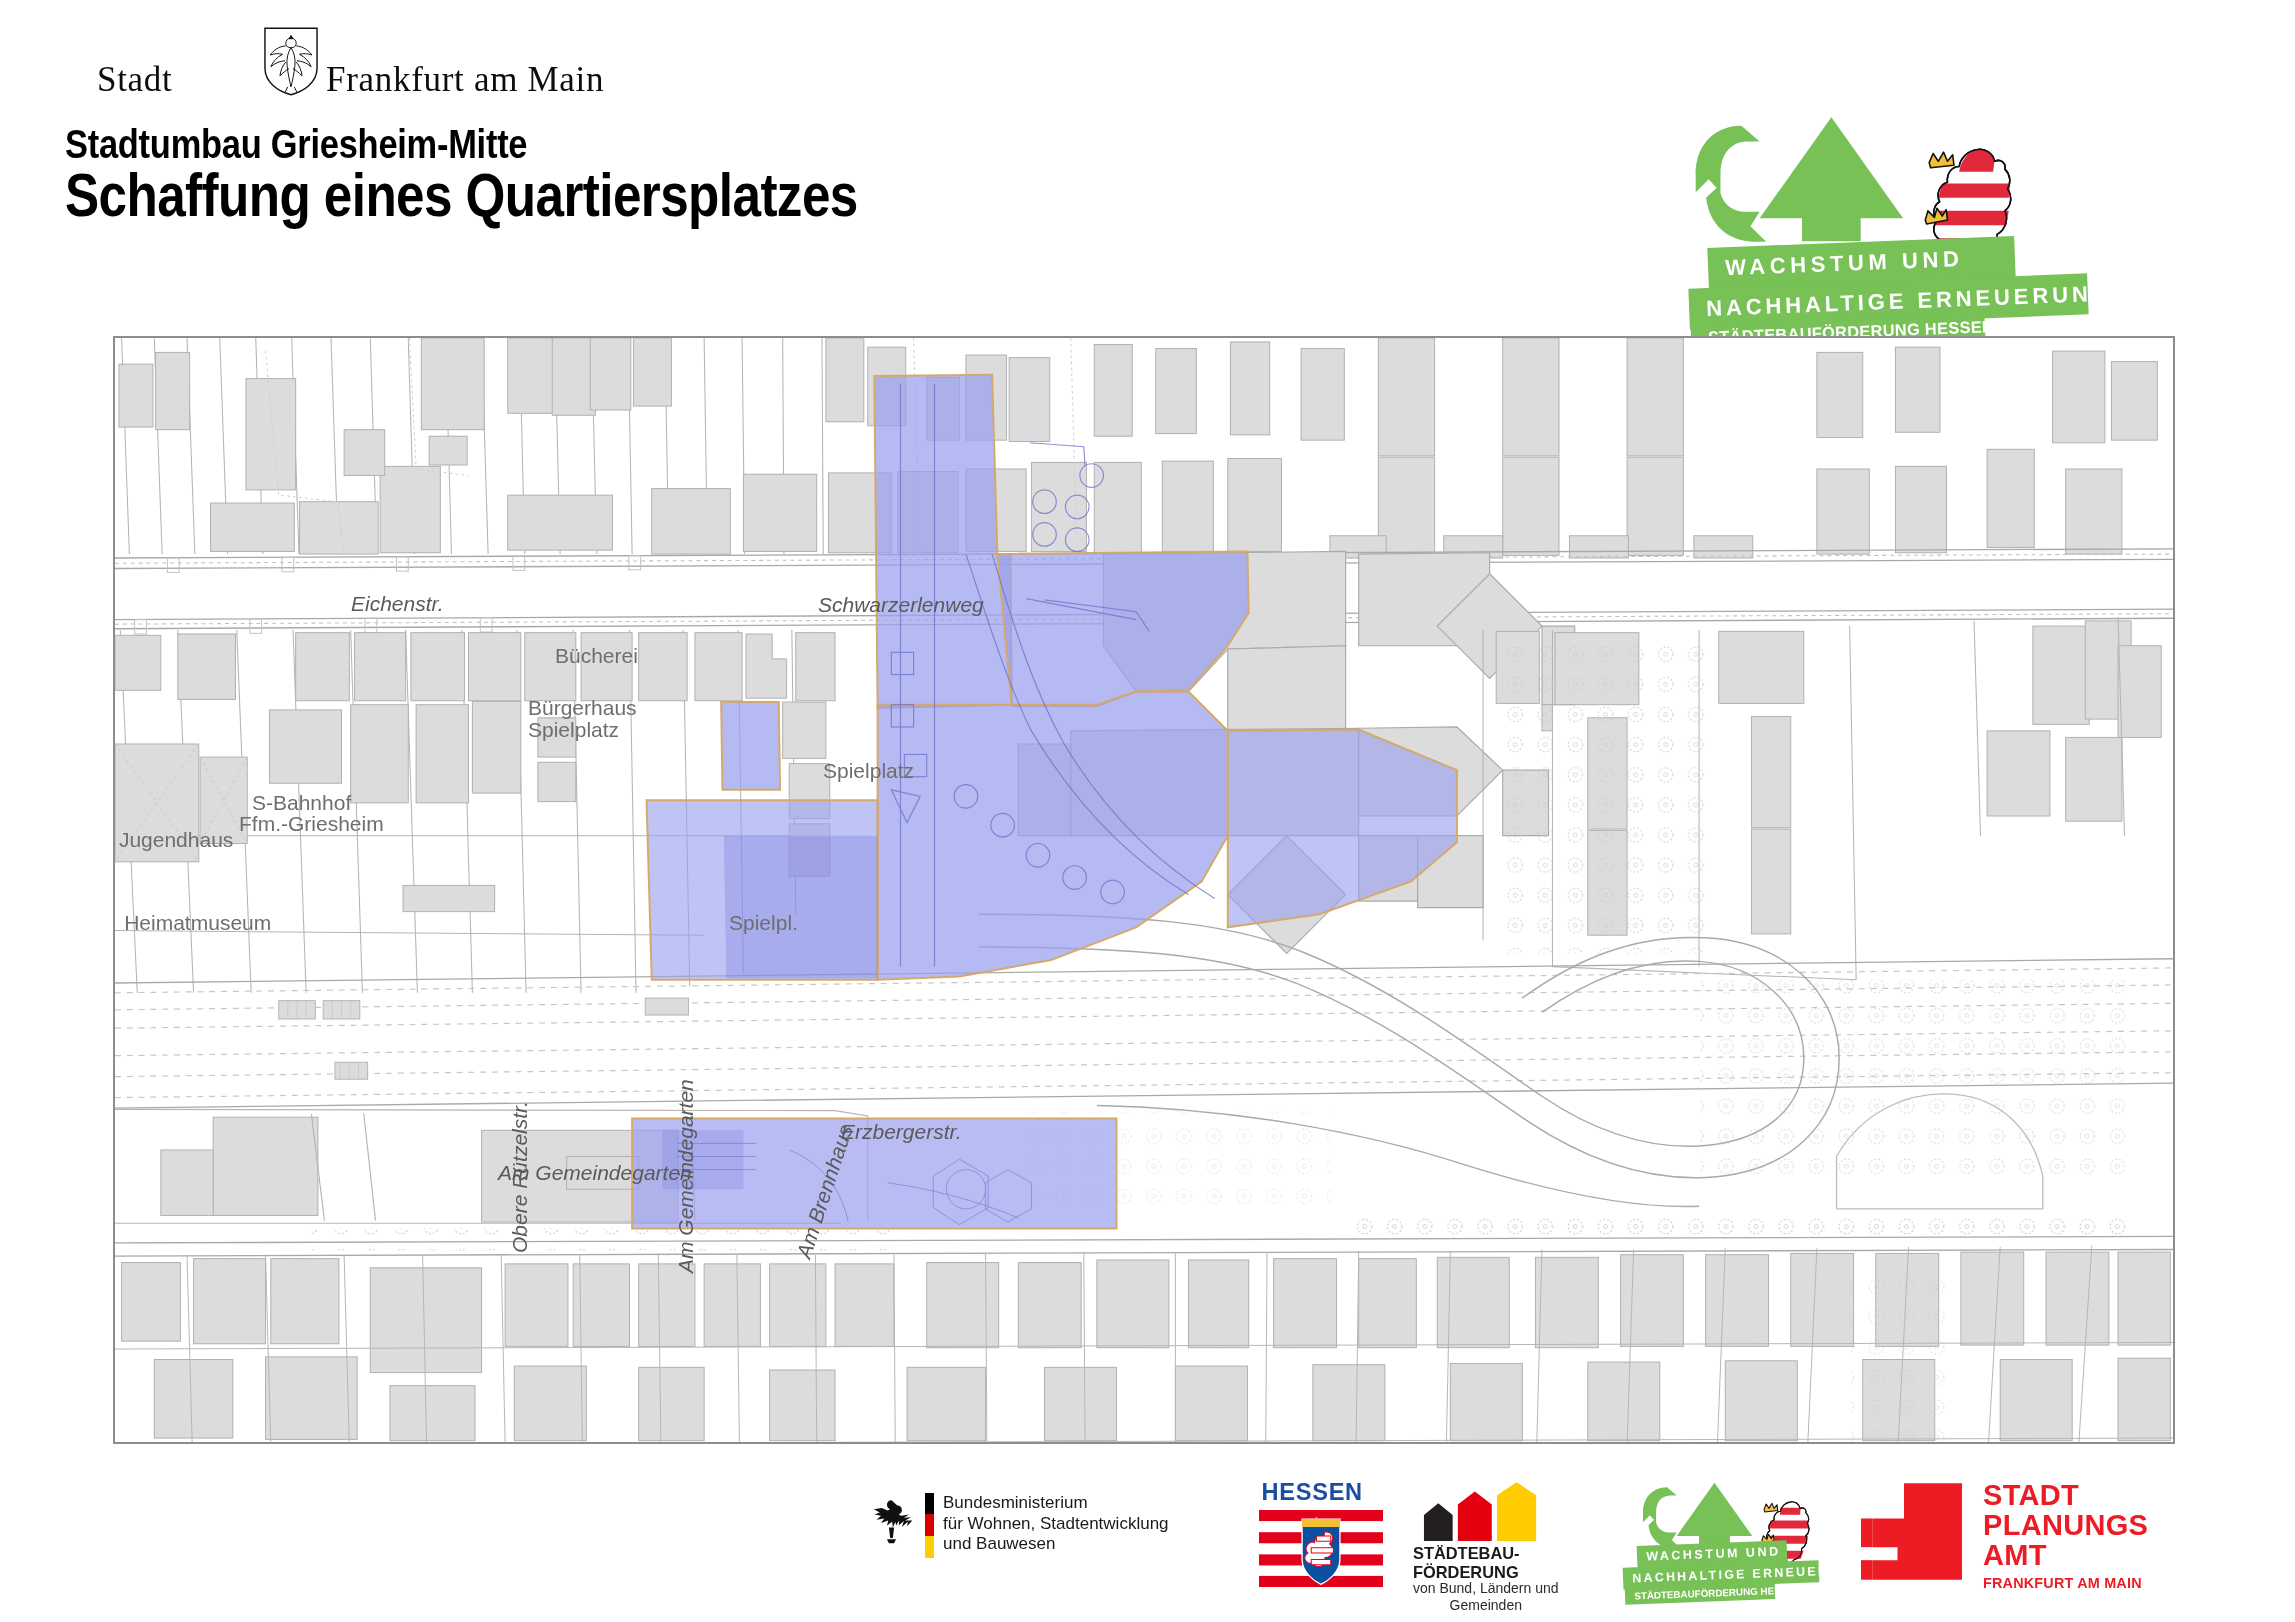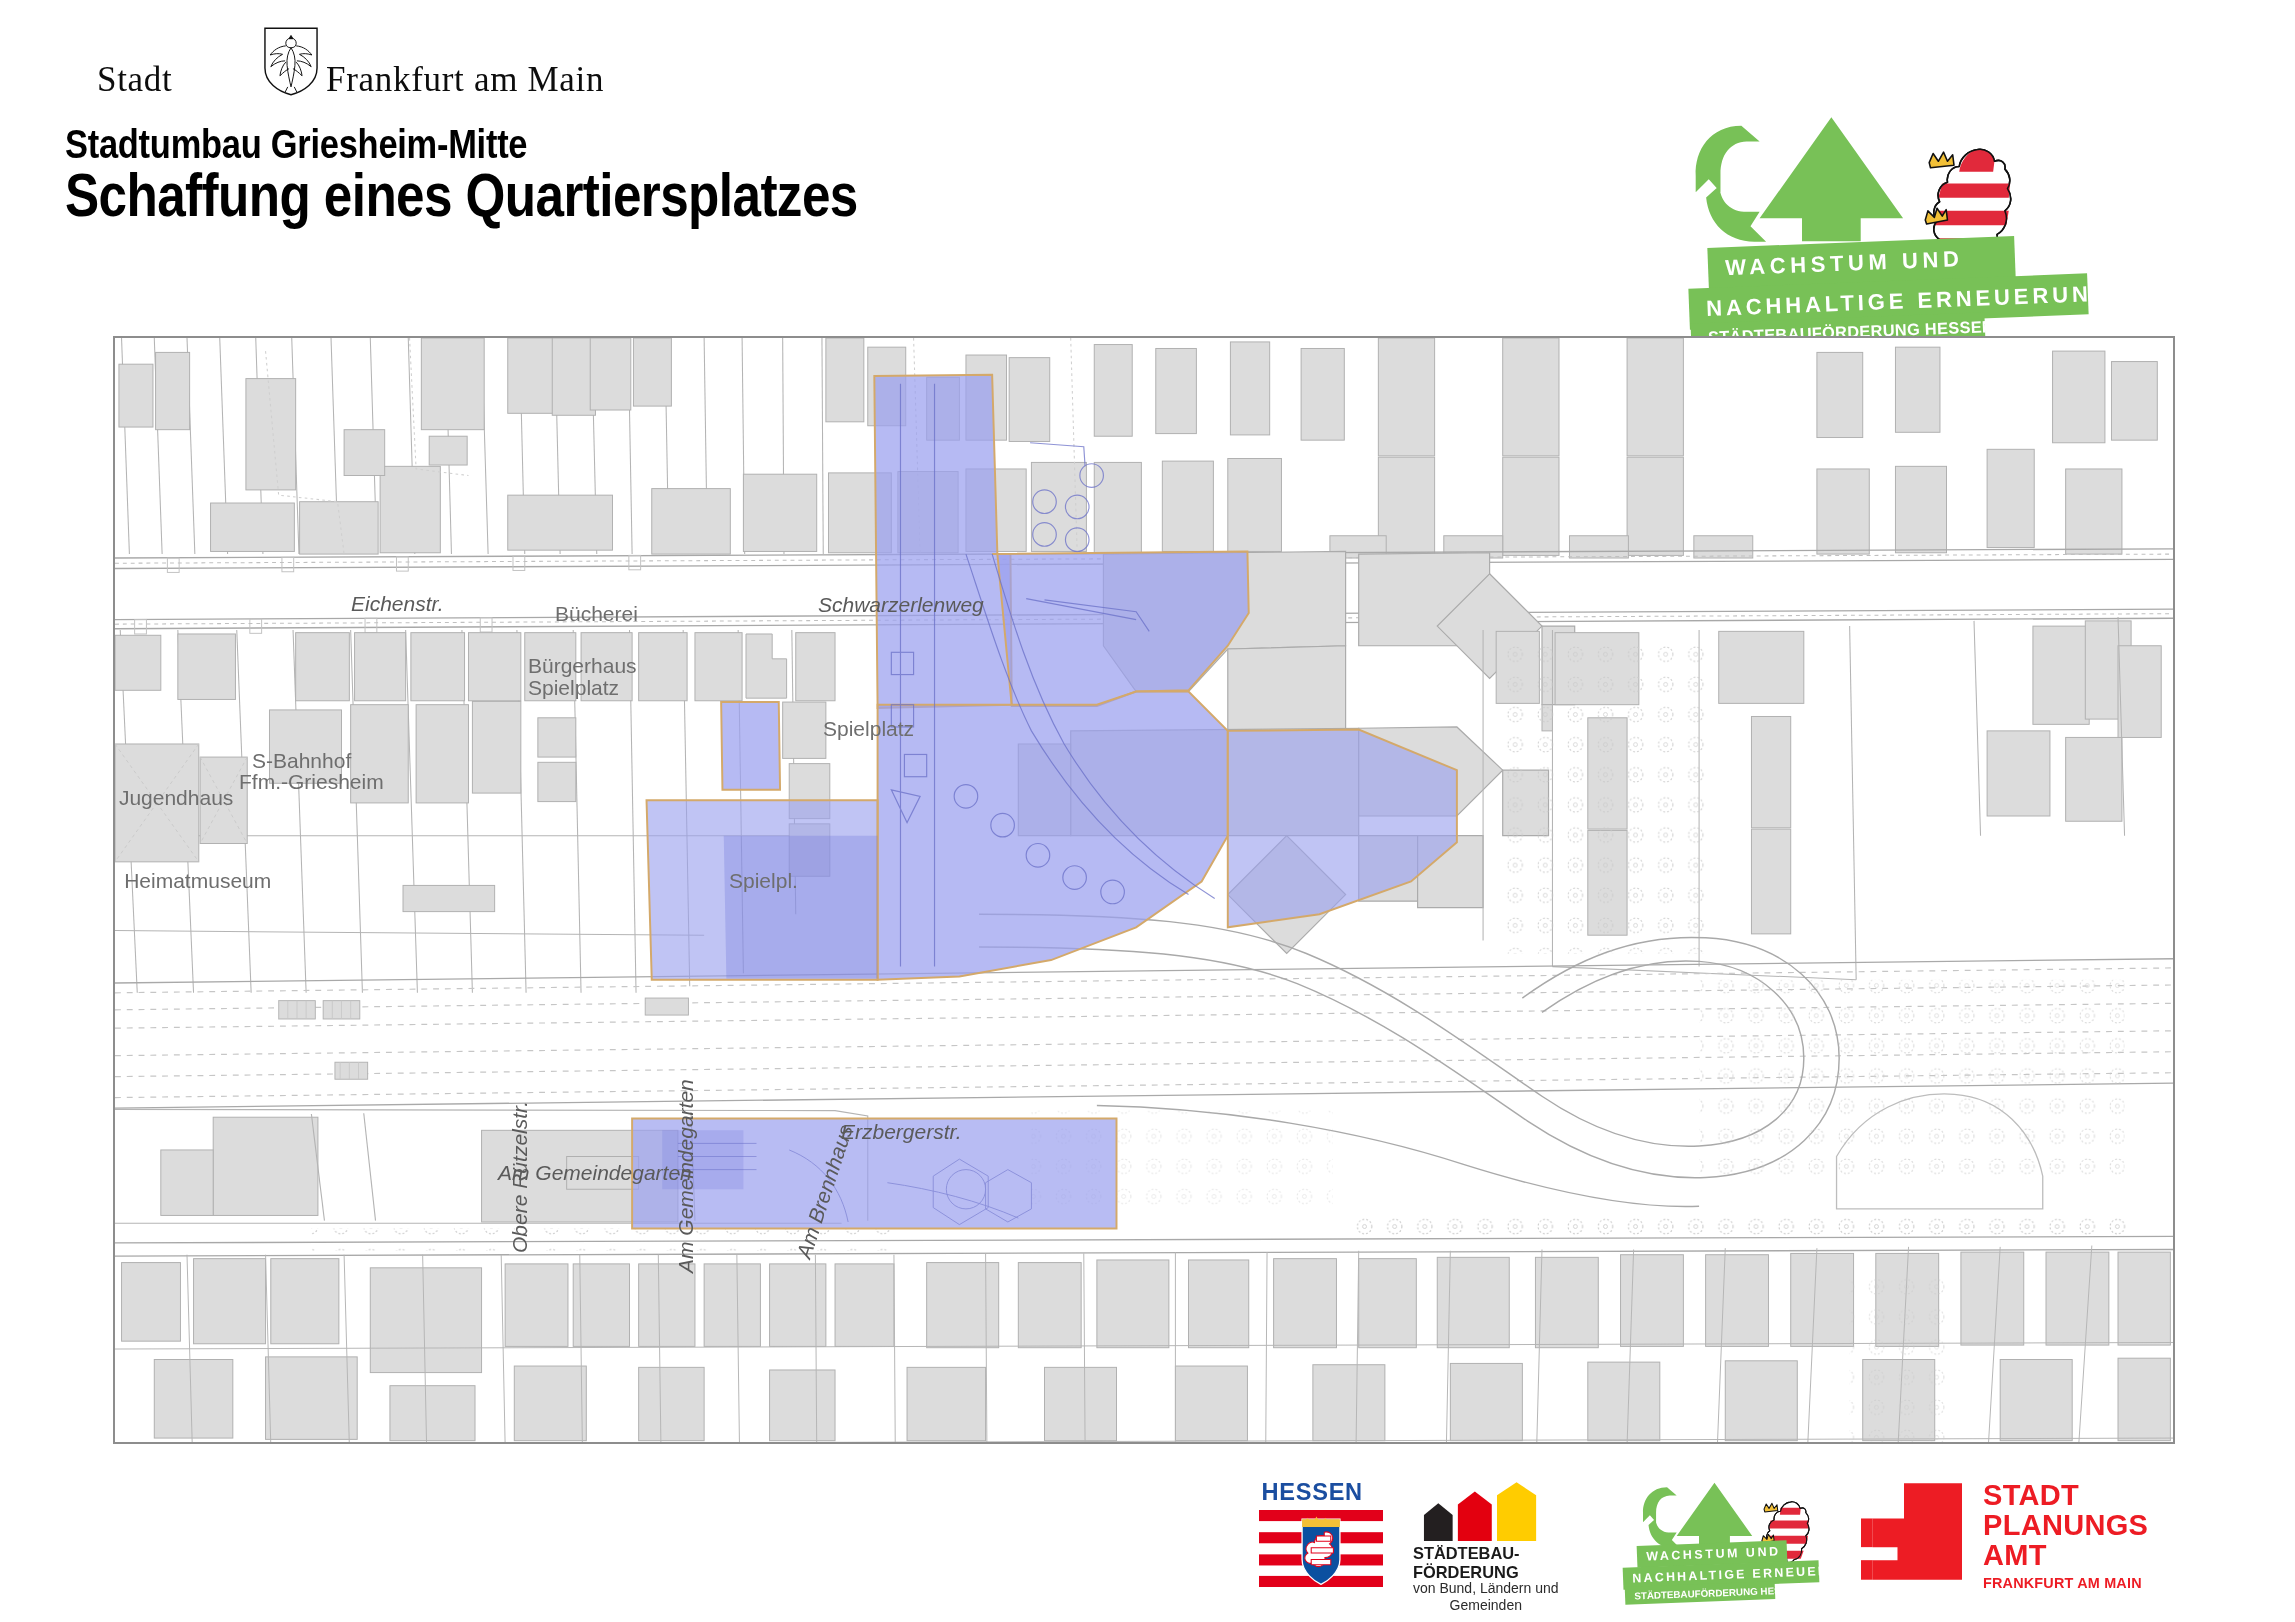--- a/index.html
+++ b/index.html
@@ -39,21 +39,21 @@
 
   
   .map-frame { position:absolute; left:113px; top:336px; width:2062px; height:1108px;
       border:2.6px solid #8d8d8d; background:#fef9c3; overflow:hidden; }
   .map-inner { position:absolute; inset:0; }
   .map-svg  { position:absolute; inset:0; width:100%; height:100%; }
 
   .mlabel { position:absolute; color:#6a6a6a; white-space:nowrap;
       font-family:"Liberation Sans", sans-serif; }
   .mlabel.street { font-style:italic; font-size:21px; color:#5a5a5a; }
-  .mlabel.poi    { font-size:21px; color:#6e6e6e; }
+  .mlabel.poi    { font-size:21px; color:#6e6e6e;margin-top:42px; }
 
   
   .footer { position:absolute; left:0px; top:1472px; width:2295px; height:150px; }
   .f-bmwsb { position:absolute; left:870px; top:11.8px; width:307px; height:88px; }
   .f-bmwsb .eagle { position:absolute; left:0px; top:11.8px; width:43px; height:54px; }
   .f-bmwsb .flagbar { position:absolute; left:55px; top:9.2px; width:8.5px; height:65px; }
   .f-bmwsb .txt { position:absolute; left:73px; top:9.2px; font-size:17px; line-height:1.22;
       color:#1a1a1a; white-space:nowrap; }
   .f-hessen { position:absolute; left:1227px; top:6.5px; width:124px; height:108px;margin-left:32px; }
   .f-hessen .word { position:absolute; left:2.6px; top:0px; font-size:23.6px; color:#1b4ea0;
@@ -558,20 +558,35 @@
       <div class="mlabel poi" style="left:137px; top:411px;">S-Bahnhof</div>
       <div class="mlabel poi" style="left:124px; top:432px;">Ffm.-Griesheim</div>
       <div class="mlabel poi" style="left:3.9px;   top:448px;">Jugendhaus</div>
       <div class="mlabel poi" style="left:9.2px;  top:531px;">Heimatmuseum</div>
       <div class="mlabel poi" style="left:614px; top:531px;">Spielpl.</div>
     </div>
   </div>
 
   <div class="footer">
 
+    <div class="f-bmwsb">
+      <svg class="eagle" viewBox="0 0 66 82">
+        <g fill="#111">
+          <path d="M33 6 c-4 0 -7 3 -7 7 c0 3 2 6 5 7 l-4 2 l-9 -4 l-12 2 l9 5 l-8 3 l10 2 l-7 6 l12 -2 l-5 7 l11 -4 l-2 8 l8 -6 l1 9 l4 -9 l1 6 l5 -8 l-1 8 l8 -7 l-3 9 l9 -8 l-1 7 l8 -9 l-11 0 l9 -5 l-11 1 l8 -5 l-12 2 l-4 -2 c3 -1 5 -4 5 -7 c0 -4 -3 -7 -7 -7 z"></path>
+          <path d="M29 48 l8 0 l-2 16 l-4 0 z"></path>
+          <path d="M26 66 l14 0 l-3 6 l-8 0 z"></path>
+        </g>
+      </svg>
+      <div class="flagbar" style="background:linear-gradient(to bottom,#000 0%,#000 33%,#DD0000 33%,#DD0000 66%,#FFCE00 66%,#FFCE00 100%);"></div>
+      <div class="txt">
+        <div>Bundesministerium</div>
+        <div>für Wohnen, Stadtentwicklung</div>
+        <div>und Bauwesen</div>
+      </div>
+    </div>
 
     <div class="f-hessen">
       <div class="word">HESSEN</div>
       <svg style="position:absolute;left:0px;top:31px;width:124px;height:77px;" viewBox="0 0 190 118">
         <rect x="0" y="0" width="190" height="17" fill="#E2001A"></rect>
         <rect x="0" y="34" width="190" height="17" fill="#E2001A"></rect>
         <rect x="0" y="68" width="190" height="17" fill="#E2001A"></rect>
         <rect x="0" y="101" width="190" height="17" fill="#E2001A"></rect>
         <path d="M66 14 L124 14 L124 76 C124 96 104 110 95 114 C86 110 66 96 66 76 Z" fill="#0B50A0" stroke="#fff" stroke-width="2"></path>
         <path d="M66 14 L124 14 L124 26 L66 26 Z" fill="#F2C037"></path>

